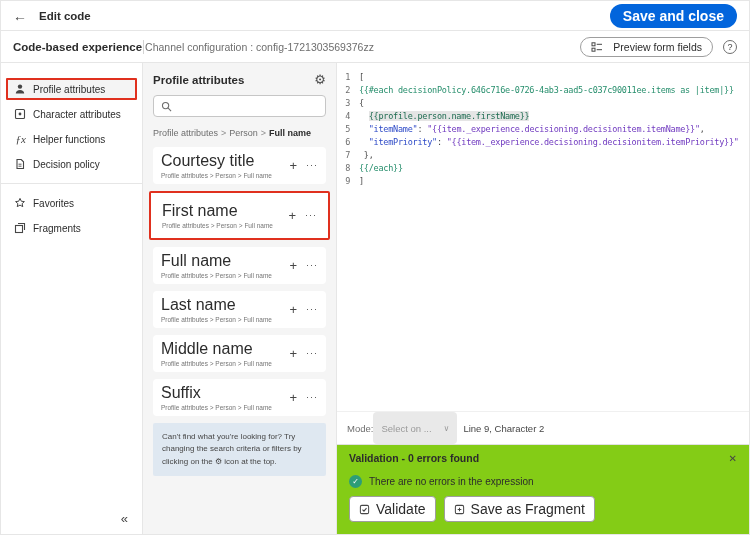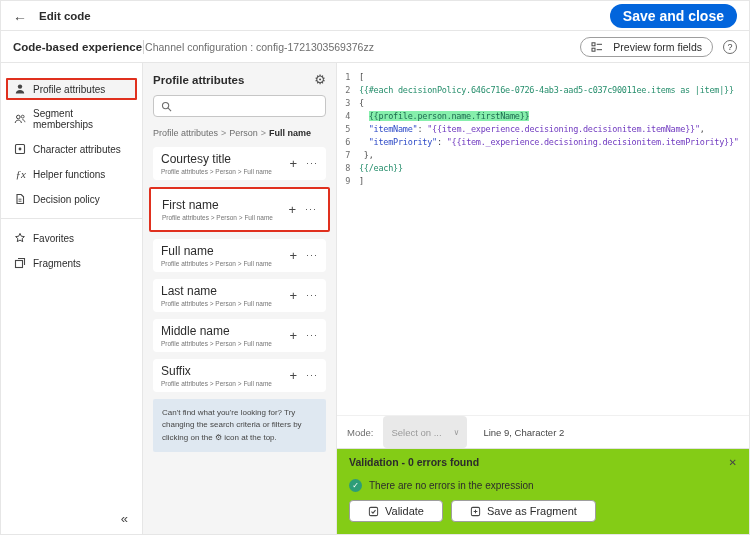--- a/index.html
+++ b/index.html
@@ -40,52 +40,52 @@
   .attr-panel{flex:0 0 194px;background:#f5f5f5;border-right:1px solid #e6e6e6;padding:10px 10px 0;display:flex;flex-direction:column;overflow:hidden}
   .attr-header{display:flex;justify-content:space-between;align-items:center;margin-bottom:9px}
   .attr-title{font-size:11.5px;font-weight:bold}
   .gear{font-size:13px;color:#505050;cursor:pointer;line-height:1}
   .searchbox{display:flex;align-items:center;gap:6px;background:#fff;border:1px solid #c6c6c6;border-radius:4px;height:22px;padding:0 7px;margin-bottom:11px}
   .searchbox input{border:none;outline:none;flex:1;font-size:10px;background:transparent;font-family:inherit;min-width:0}
   .breadcrumb{font-size:9px;color:#6e6e6e;margin-bottom:9px;white-space:nowrap}
   .breadcrumb .sep{margin:0 3px;color:#8e8e8e}
   .breadcrumb .current{font-weight:bold;color:#2c2c2c}
   .card{background:#fff;border-radius:4px;padding:5px 8px;margin-bottom:7px;display:flex;justify-content:space-between;align-items:center;min-height:32px;cursor:pointer}
-  .card-title{font-size:12px;color:#2c2c2c;margin-bottom:2px}
+  .card-title{font-size:16px;color:#2c2c2c;margin-bottom:2px}
   .card-path{font-size:6.5px;color:#757575}
   .card-actions{display:flex;gap:9px;align-items:center;color:#464646}
   .plus{font-size:13px;cursor:pointer;line-height:1}
   .more{font-size:9px;letter-spacing:1px;cursor:pointer;line-height:1}
   .card-highlight{border:2px solid #e0301e;background:#fff;padding:4px 3px 0;margin:0 -4px 7px;border-radius:2px}
   .card-highlight .card{margin-bottom:4px}
   .note{background:#dfe8f1;font-size:8px;color:#464646;padding:8px 9px;border-radius:2px;line-height:1.55}
 
   
   .editor-col{flex:1;display:flex;flex-direction:column;min-width:0}
   .code-editor{flex:1;font-family:"DejaVu Sans Mono",monospace;font-size:8.5px;letter-spacing:-0.25px;padding-top:8px;overflow:hidden;background:#fff;cursor:text}
   .code-line{display:flex;line-height:13px;white-space:pre}
   .line-num{flex:0 0 22px;width:22px;text-align:right;color:#6e6e6e;padding-right:9px}
   .seg-plain{color:#4b4b4b}
   .seg-hb{color:#268e6c}
   .seg-str{color:#2c49c7}
   .seg-hbstr{color:#713bc0}
-  .seg-hl{background:#86efac;color:#1d6b50}
-  .mode-bar{flex:0 0 24px;display:flex;align-items:center;gap:10px;padding:0 10px;font-size:9.5px;color:#6e6e6e;border-top:1px solid #f0f0f0}
+  .seg-hl{background:#e5e5e5;color:#1d6b50}
+  .mode-bar{flex:0 0 24px;display:flex;align-items:center;padding:0 10px;font-size:9.5px;color:#6e6e6e;border-top:1px solid #f0f0f0}
   .mode-select{background:#e9e9e9;color:#9a9a9a;border-radius:4px;height:32px;display:flex;align-items:center;gap:12px;padding:0 8px;font-size:9.5px;cursor:default}
   .mode-select .chev{font-size:8px}
   .cursor-pos{color:#464646;margin-left:6px}
 
   
   .validation{flex:0 0 auto;border-top:1px solid #e1e1e1;background:#84cc16}
   .validation-header{display:flex;justify-content:space-between;align-items:center;padding:7px 12px 5px;font-size:10.5px;font-weight:bold}
   .close{font-size:10px;color:#464646;cursor:pointer;font-weight:normal}
   .validation-msg{display:flex;align-items:center;gap:7px;padding:6px 12px 8px;font-size:10px}
   .check-circle{width:13px;height:13px;border-radius:50%;background:#2d9d78;color:#fff;font-size:8px;display:flex;align-items:center;justify-content:center;flex:0 0 13px}
   .validation-actions{display:flex;gap:8px;padding:0 12px 12px}
-  .btn-secondary{display:flex;align-items:center;gap:6px;background:#fff;border:1px solid #9e9e9e;border-radius:4px;font-size:11px;padding:4px 18px;color:#2c2c2c;font-family:inherit;cursor:pointer}
+  .btn-secondary{display:flex;align-items:center;gap:6px;background:#fff;border:1px solid #9e9e9e;border-radius:4px;font-size:14px;padding:4px 9px;color:#2c2c2c;font-family:inherit;cursor:pointer}
   svg{display:block}
 </style>
 </head>
 <body>
 
 <div class="app">
 
   <header class="topbar">
     <div class="topbar-left">
       <span class="back">←</span>
@@ -120,31 +120,20 @@
 
     <nav class="sidebar">
       <div class="side-item selected">
         <span class="icn">
             <svg width="12" height="12" viewBox="0 0 12 12">
               <circle cx="6" cy="3.6" r="2.2" fill="#464646"></circle>
               <path d="M1.8 10.6c0-2.3 1.9-3.6 4.2-3.6s4.2 1.3 4.2 3.6z" fill="#464646"></path>
             </svg>
           </span>
         <span>Profile attributes</span>
-      </div>
-      <div class="side-item">
-        <span class="icn">
-            <svg width="12" height="12" viewBox="0 0 12 12">
-              <circle cx="4.3" cy="4" r="1.8" fill="none" stroke="#464646" stroke-width="1"></circle>
-              <path d="M1.2 10c.2-1.8 1.4-2.9 3.1-2.9 1.7 0 2.9 1.1 3.1 2.9" fill="none" stroke="#464646" stroke-width="1"></path>
-              <circle cx="8.7" cy="3.6" r="1.4" fill="none" stroke="#464646" stroke-width="0.9"></circle>
-              <path d="M8.3 6.6c1.5.1 2.4 1.1 2.6 2.6" fill="none" stroke="#464646" stroke-width="0.9"></path>
-            </svg>
-          </span>
-        <span>Segment memberships</span>
       </div>
       <div class="side-item">
         <span class="icn">
             <svg width="12" height="12" viewBox="0 0 12 12">
               <rect x="1.5" y="1.5" width="9" height="9" rx="1" fill="none" stroke="#464646" stroke-width="1.1"></rect>
               <circle cx="6" cy="6" r="1.4" fill="#464646"></circle>
             </svg>
           </span>
         <span>Character attributes</span>
       </div>

